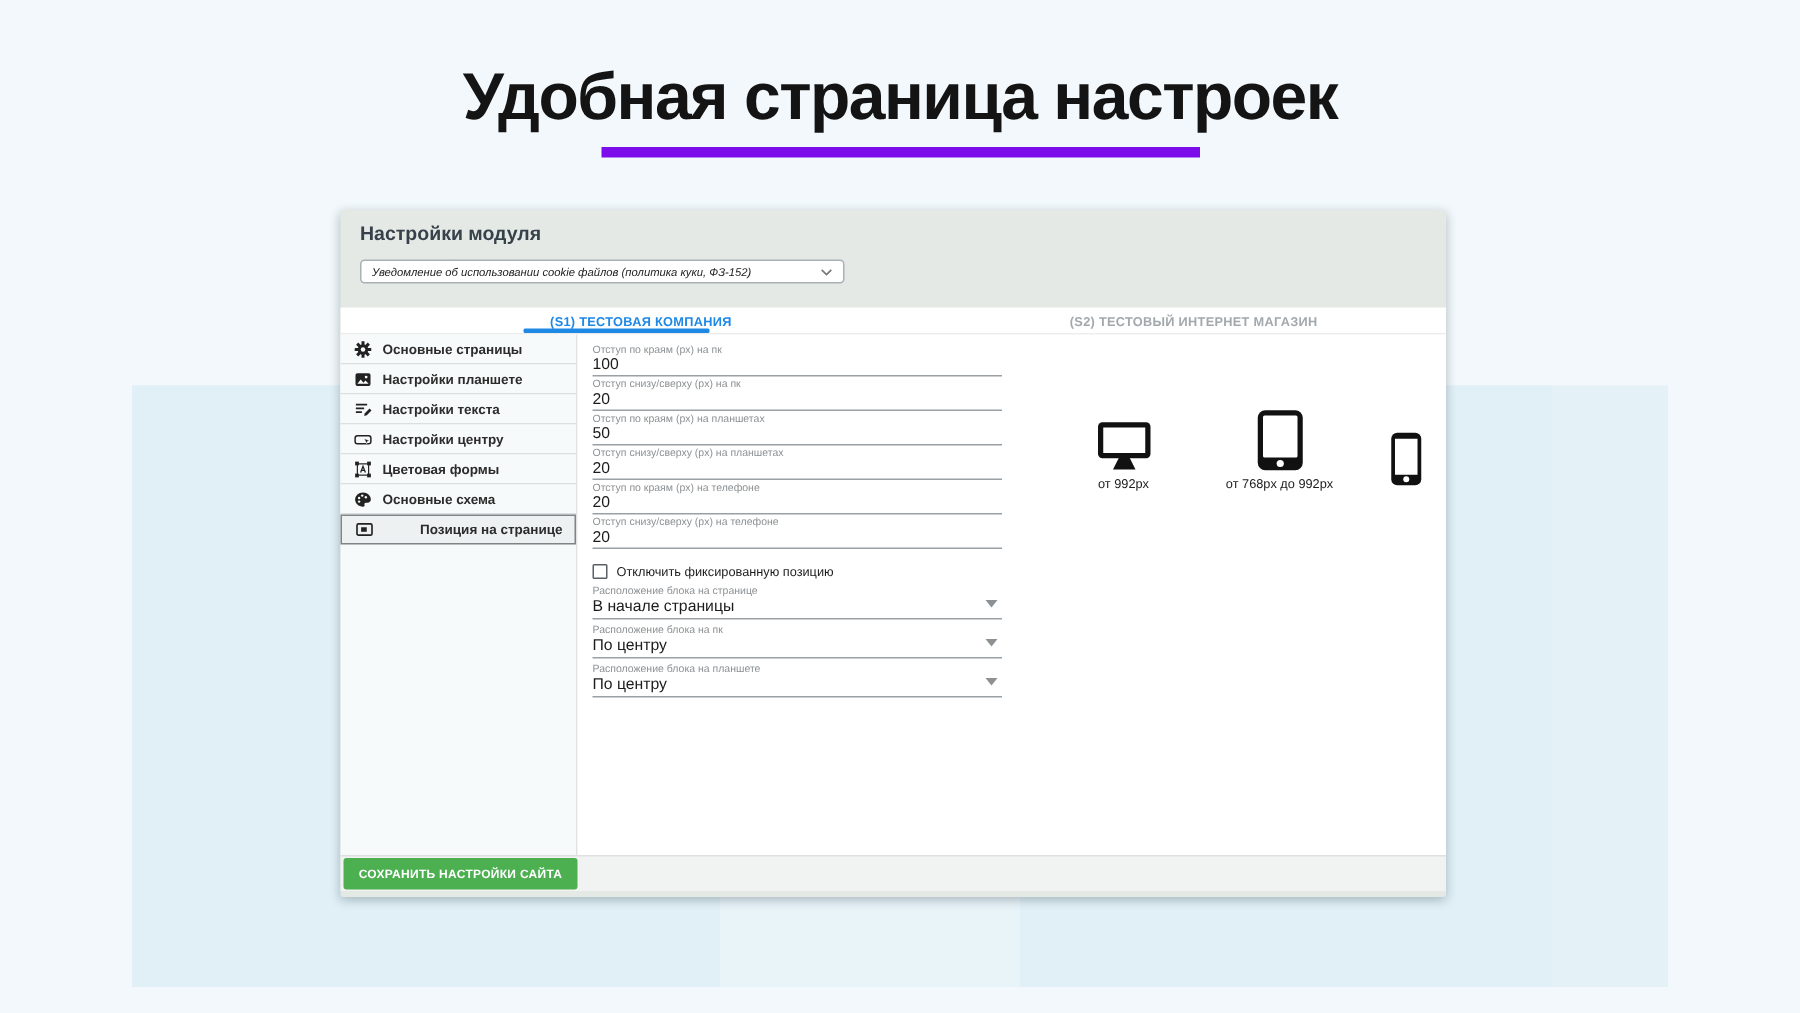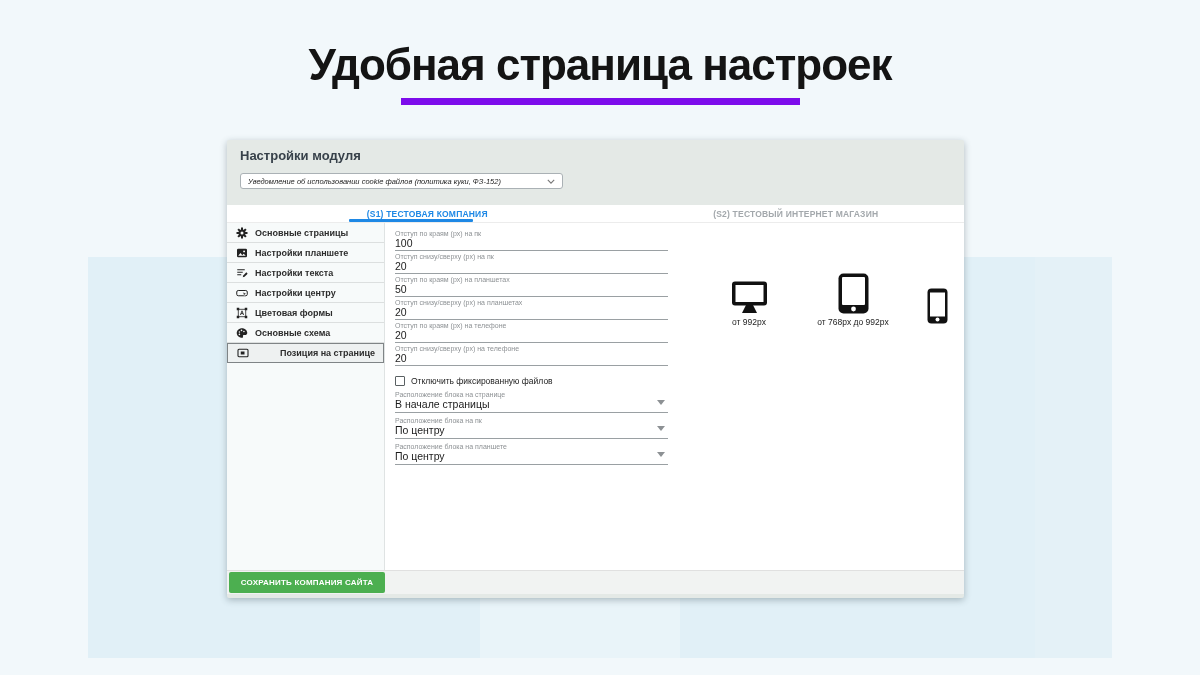--- a/index.html
+++ b/index.html
@@ -227,21 +227,21 @@
             <div class="flabel">Отступ по краям (px) на телефоне</div>
             <div class="fvalue">20</div>
           </div>
           <div class="field">
             <div class="flabel">Отступ снизу/сверху (px) на телефоне</div>
             <div class="fvalue">20</div>
           </div>
 
           <div class="checkbox-row">
             <div class="checkbox"></div>
-            <div class="cb-label">Отключить фиксированную файлов</div>
+            <div class="cb-label">Отключить фиксированную позицию</div>
           </div>
 
           <div class="mselect">
             <div class="flabel">Расположение блока на странице</div>
             <div class="fvalue">В начале страницы</div>
             <i class="arrow"></i>
           </div>
           <div class="mselect">
             <div class="flabel">Расположение блока на пк</div>
             <div class="fvalue">По центру</div>
@@ -278,17 +278,17 @@
                 <rect x="3" y="4.5" width="15" height="24" fill="#fff"></rect>
                 <circle cx="10.5" cy="31.5" r="2" fill="#fff"></circle>
               </svg>
             <div class="dlabel"></div>
           </div>
         </div>
       </div>
     </div>
 
     <div class="footer">
-      <button class="save">СОХРАНИТЬ КОМПАНИЯ САЙТА</button>
+      <button class="save">СОХРАНИТЬ НАСТРОЙКИ САЙТА</button>
     </div>
 
   </div>
 </div>
 
 </body></html>

